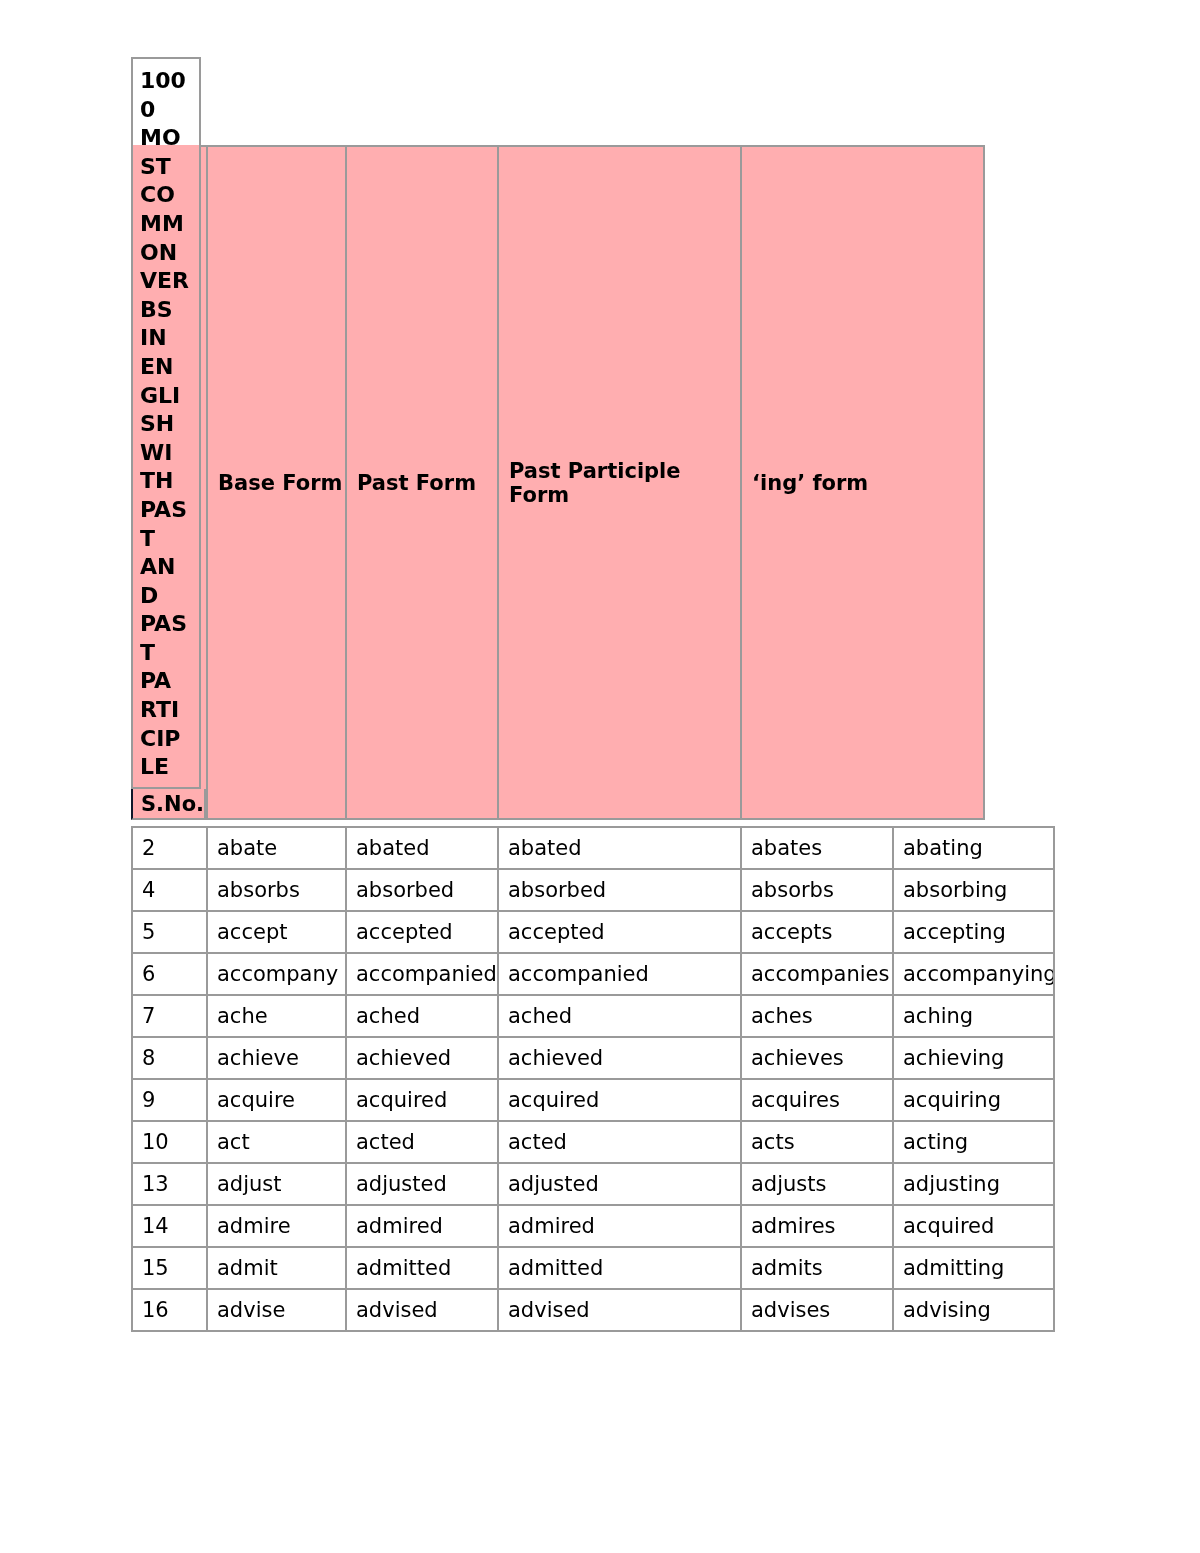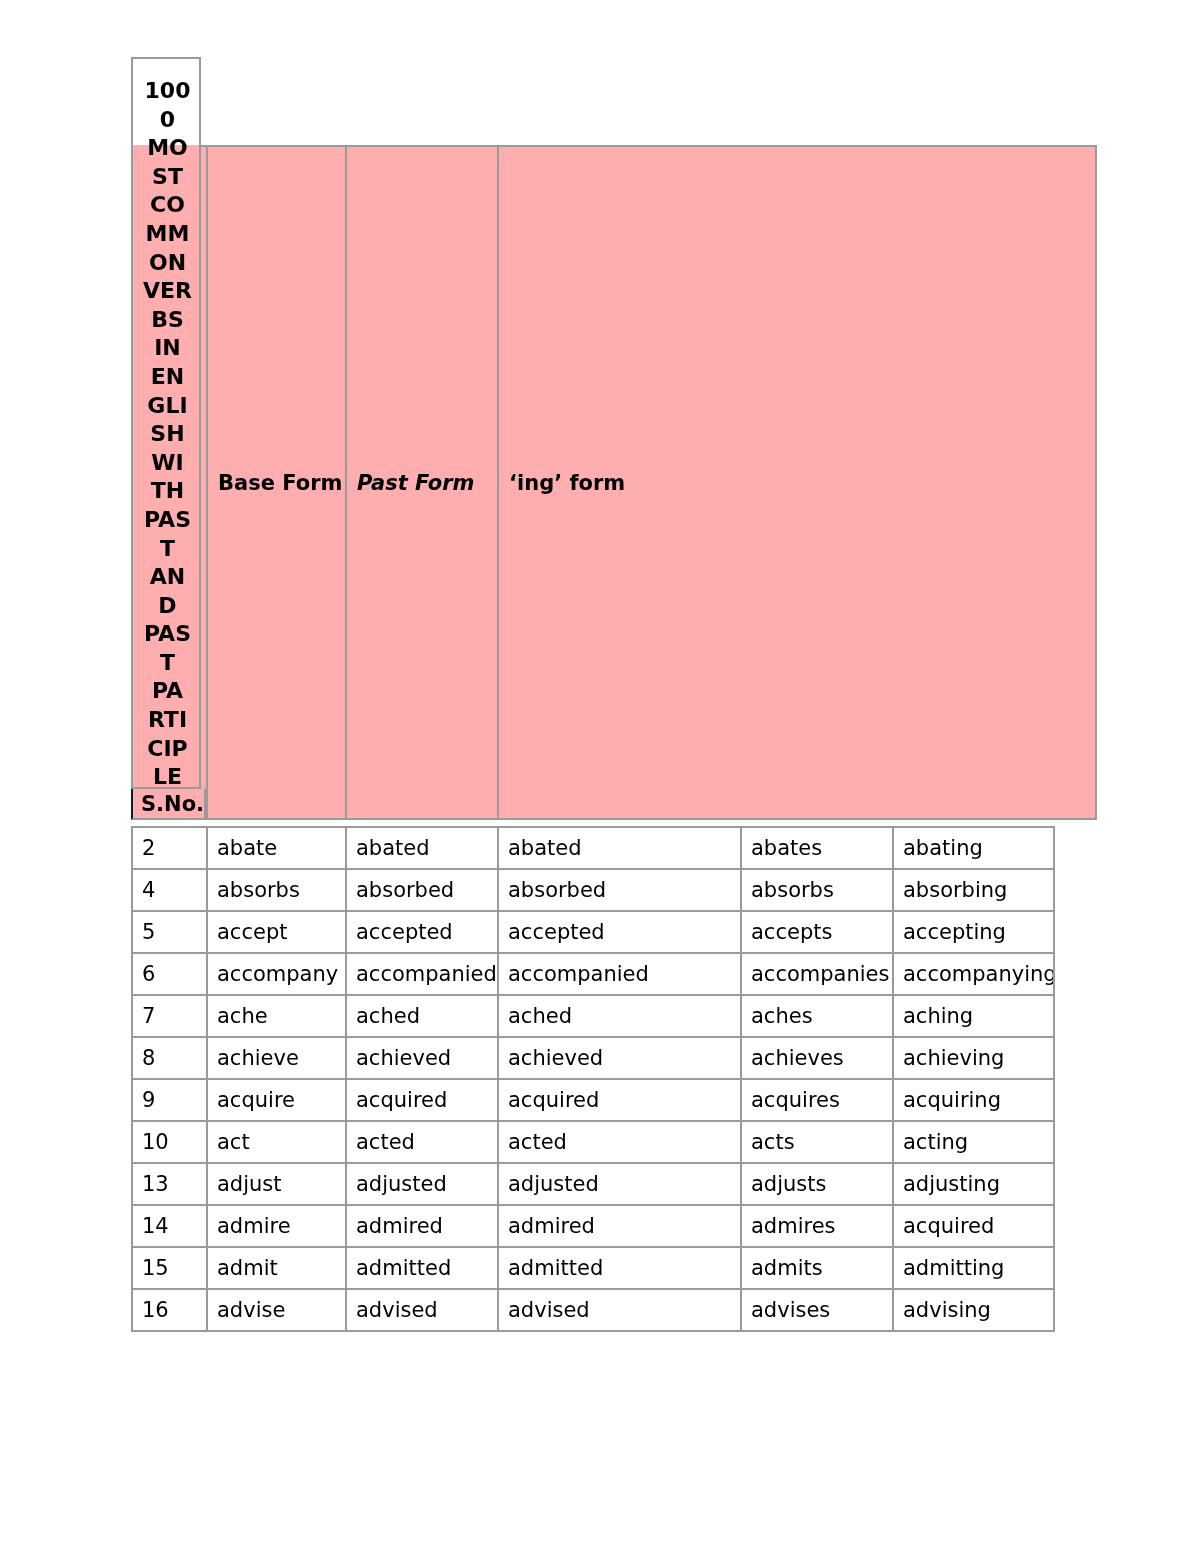--- a/index.html
+++ b/index.html
@@ -36,26 +36,25 @@
     border-right: 2px solid #9a9a9a;
     background: transparent;
     z-index: 5;
     pointer-events: none;
   }
   #title-col-inner {
     font-weight: bold;
     font-size: 22px;
     line-height: 28.6px;
     color: #000000;
-    padding: 18px 0 0 7px;
+    padding: 8px 0 0 7px;
     letter-spacing: 0px;
     word-break: break-all;
     width: 62px;
     box-sizing: border-box;
-    text-align: center;
   }
 
   
   #title-white-bg {
     position: absolute;
     left: 133px;
     top: 59px;
     width: 66px;
     height: 86px;
     background: #ffffff;
@@ -70,21 +69,21 @@
     height: 642px;
     background: #ffaeb0;
     z-index: 4;
   }
 
   
   #header-band {
     position: absolute;
     left: 131px;
     top: 145px;
-    width: 966px;
+    width: 854px;
     height: 675px;
     box-sizing: border-box;
     background: #ffaeb0;
     border: 2px solid #9a9a9a;
   }
   #header-cells {
     position: absolute;
     left: 0; top: 0;
     width: 100%;
     height: 100%;
@@ -144,41 +143,44 @@
     color: #000000;
     background: #ffffff;
     vertical-align: middle;
     white-space: nowrap;
     overflow: hidden;
   }
 
   
   .col-sno   { width: 75px;  }
   .col-base  { width: 139px; }
-  .col-past  { width: 152px; font-style: italic; }
+  .col-past  { width: 152px; }
   .col-pp    { width: 243px; }
   .col-s     { width: 152px; }
   .col-ing   { width: 161px; }
 </style>
 </head>
 <body>
 
 <div id="page">
 
   <div id="title-white-bg"></div>
   <div id="title-pink-bg"></div>
 
   <div id="header-band">
     <div id="header-cells">
       <div class="hcell spacer" style="width:75px;"></div>
       <div class="hcell col-base">
           <span>Base Form</span>
         </div>
       <div class="hcell col-past">
           <span>Past Form</span>
+        </div>
+      <div class="hcell col-pp">
+          <span>Past Participle Form</span>
         </div>
       <div class="hcell col-ing">
           <span>‘ing’ form</span>
         </div>
     </div>
   </div>
 
   <div id="title-col">
     <div id="title-col-inner">
         <div>100</div>

